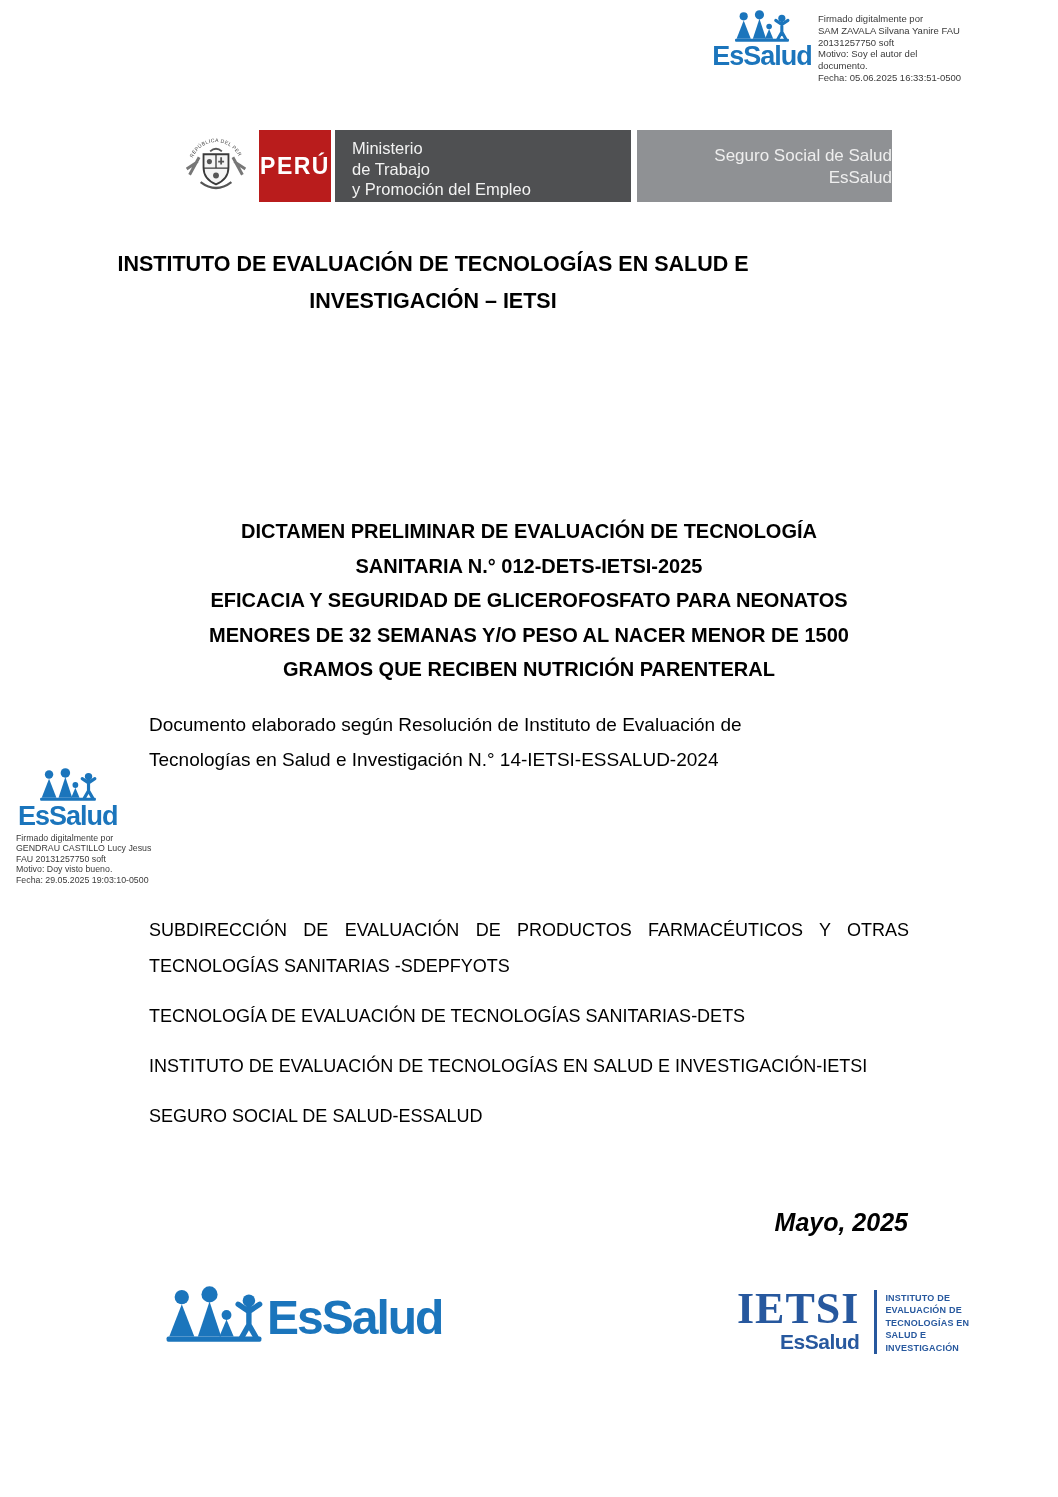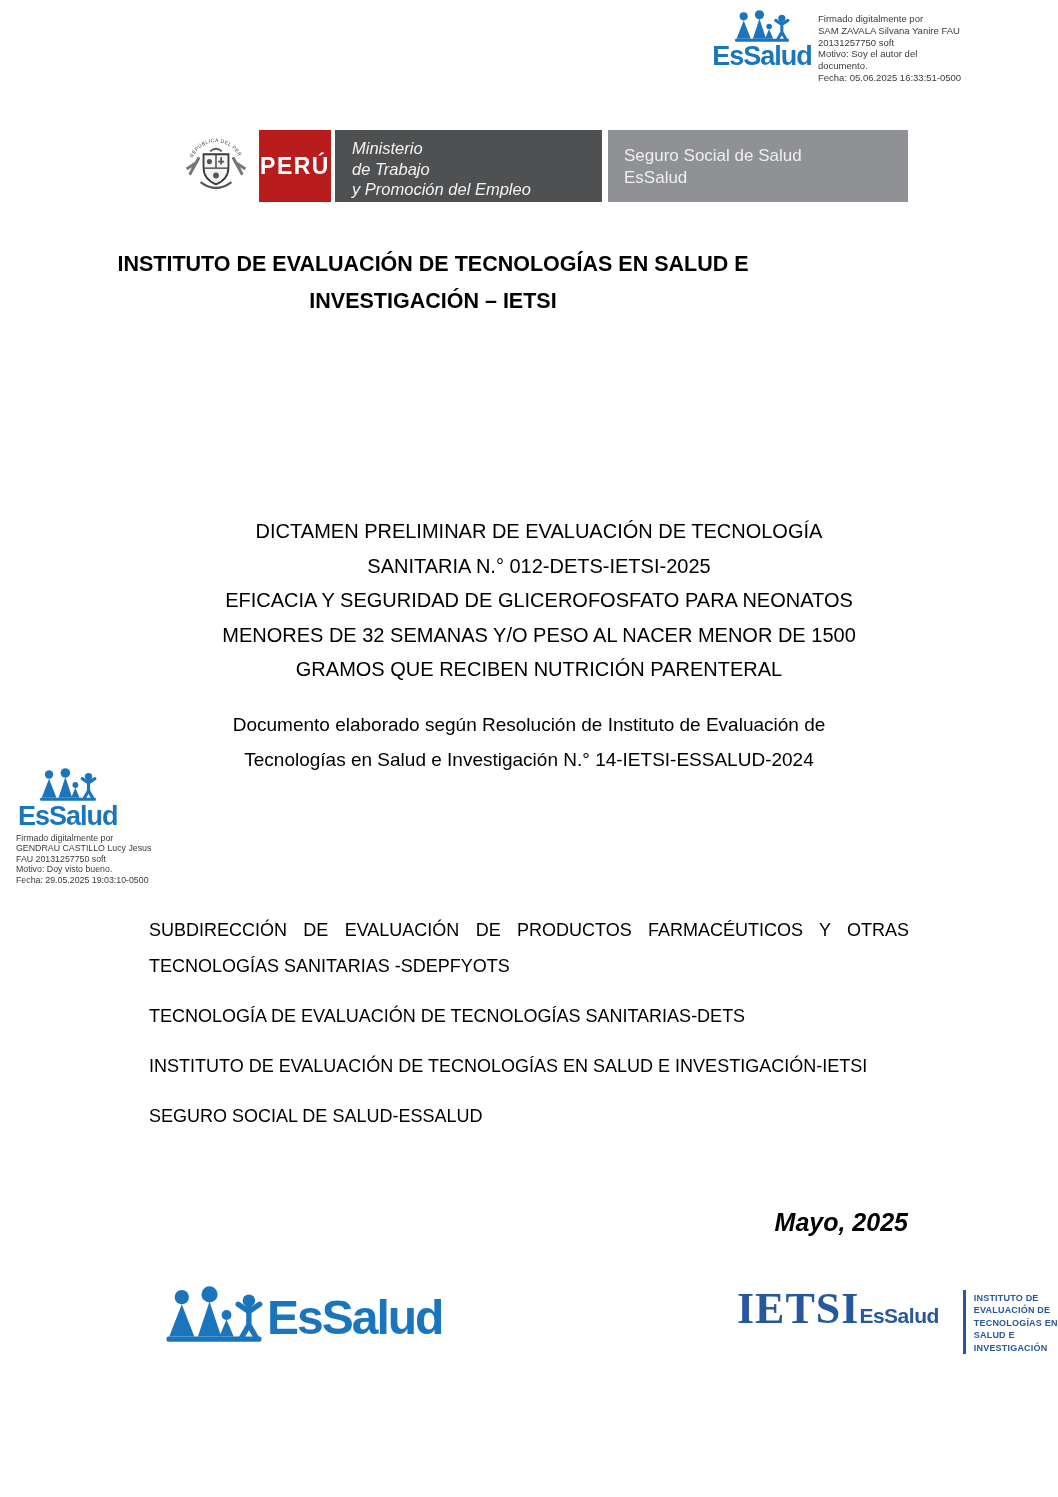--- a/index.html
+++ b/index.html
@@ -19,31 +19,31 @@
   .word-top { font-size:27px; line-height:27px; }
   .sig-text { font-size:9.5px; line-height:11.8px; color:#3a3a3a; white-space:pre-line; }
   .sig-top .sig-text { margin-left:6px; width:150px; margin-top:3px; }
 
   
   .banner { position:absolute; left:183px; top:130px; height:72px; display:flex; align-items:stretch; }
   .coat { width:66px; height:72px; margin-right:10px; }
   .box { box-sizing:border-box; white-space:pre-line; }
   .box-peru { width:72px; background:#b91c1c; display:flex; align-items:center; justify-content:center;
               font-size:23px; font-weight:bold; color:#ffffff; letter-spacing:1.5px; }
-  .box-min  { width:267px; background:#4f5052; margin-left:4px; padding:8px 0 0 17px;
-              font-size:16.5px; line-height:20.5px; color:#f2f2f2;font-style:italic; }
-  .box-ent  { width:300px; background:#8f9194; margin-left:6px; padding:15px 0 0 16px;
-              font-size:17px; line-height:21.5px; color:#eeeeee; }
+  .box-min  { width:296px; background:#4f5052; margin-left:4px; padding:8px 0 0 17px;
+              font-size:16.5px; line-height:20.5px; color:#f2f2f2; }
+  .box-ent  { width:255px; background:#8f9194; margin-left:6px; padding:15px 0 0 8px;
+              font-size:17px; line-height:21.5px; color:#eeeeee;text-align:right; }
 
   
   .inst-title { position:absolute; left:0; top:246px; width:866px; margin:0; text-align:center;
                 font-size:21.5px; font-weight:bold; line-height:37px; white-space:pre-line; }
-  .report-title { position:absolute; left:159px; top:514px; width:760px; text-align:center;
-                  font-weight:normal; font-size:20px; line-height:34.5px; white-space:pre-line; }
-  .report-subtitle { position:absolute; left:149px; top:707px; width:760px; text-align:center;
+  .report-title { position:absolute; left:149px; top:514px; width:760px; text-align:center;
+                  font-weight:bold; font-size:20px; line-height:34.5px; white-space:pre-line; }
+  .report-subtitle { position:absolute; left:149px; top:707px; width:760px; 
                      font-size:19px; line-height:35px; white-space:pre-line; }
 
   
   .sig-left { position:absolute; left:14px; top:768px; width:150px; }
   .fam-left { width:60px; height:34px; display:block; margin-left:24px; }
   .word-left { font-size:27px; line-height:28px; margin-left:4px; }
   .sig-left .sig-text { font-size:8.8px; line-height:10.4px; margin:3px 0 0 2px; width:148px; }
 
   
   .orgs { position:absolute; left:149px; top:912px; width:760px; }
@@ -51,21 +51,21 @@
 
   
   .date { position:absolute; right:150px; top:1208px; font-size:25px; font-weight:bold; font-style:italic; }
 
   
   .footer-essalud { position:absolute; left:163px; top:1283px; display:flex; align-items:flex-end; }
   .fam-big { width:102px; height:64px; }
   .word-big { font-size:48px; line-height:58px; letter-spacing:-2px; margin-left:2px; }
 
   .ietsi { position:absolute; left:737px; top:1290px; display:flex; align-items:flex-start; }
-  .ietsi-left { display:flex; flex-direction:row; align-items:flex-end; margin-right:24px; }
+  .ietsi-left { display:flex; flex-direction:column; align-items:flex-end; margin-right:15px; }
   .ietsi-acr { font-family:"Liberation Serif", serif; font-weight:bold; font-size:44px; line-height:38px;
                color:#27589e; letter-spacing:1px; }
   .ietsi-word { font-size:21px; font-weight:bold; color:#27589e; letter-spacing:-0.5px; margin-top:2px;
                 font-family:"Liberation Sans",sans-serif; }
   .ietsi-bar { width:3px; height:64px; background:#27589e; margin-right:8px; }
   .ietsi-tag { font-size:9px; font-weight:bold; color:#27589e; line-height:12.4px; white-space:pre-line;
                letter-spacing:0.2px; padding-top:2px; }
 </style>
 </head>
 <body>

